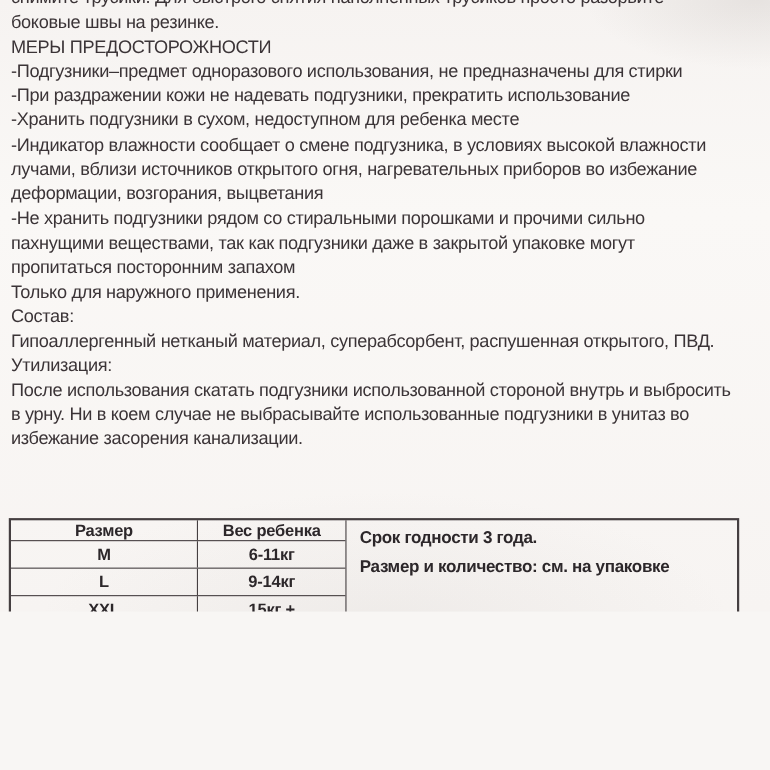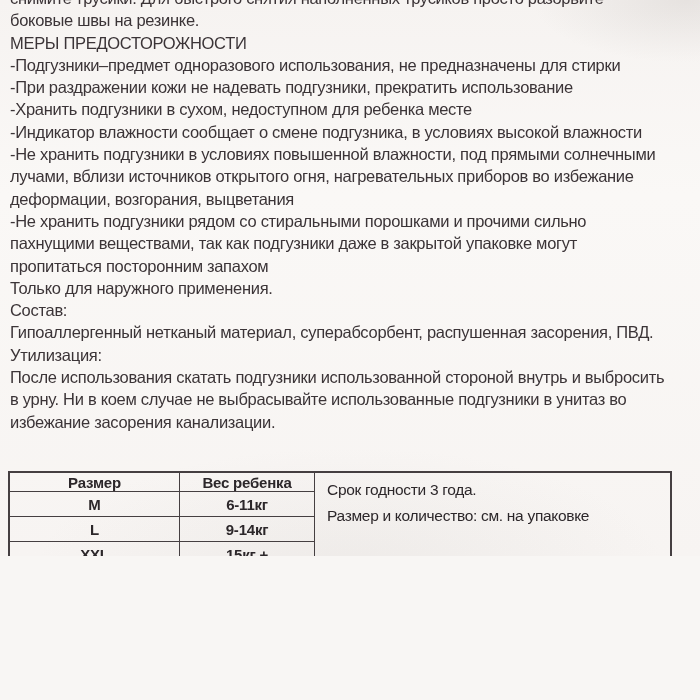--- a/index.html
+++ b/index.html
@@ -29,21 +29,21 @@
     border:2px solid #453f41;display:flex;box-sizing:border-box;
     background:transparent;
   }
   .st-left{width:305px;display:flex;flex-direction:column;border-right:1.5px solid #453f41;box-sizing:border-box;}
   .st-row{flex:1;display:flex;border-bottom:1.2px solid #453f41;box-sizing:border-box;}
   .st-row:last-child{border-bottom:none;}
   .st-size{width:170px;border-right:1.2px solid #453f41;display:flex;align-items:center;justify-content:center;box-sizing:border-box;}
   .st-weight{flex:1;display:flex;align-items:center;justify-content:center;}
   .st-cell-text{font-weight:bold;font-size:15px;letter-spacing:-0.2px;color:#2c272a;}
   .st-right{flex:1;padding:4px 6px 0 12px;}
-  .st-info-line{font-weight:normal;font-size:15.5px;line-height:25.8px;letter-spacing:-0.3px;color:#2c272a;white-space:nowrap;}
+  .st-info-line{font-weight:bold;font-size:15.5px;line-height:25.8px;letter-spacing:-0.3px;color:#2c272a;white-space:nowrap;}
   
   .icon{position:absolute;}
   .ic-eac{left:13px;top:602px;}
   .ic-iron{left:94px;top:599px;}
   .ic-tidy{left:208px;top:594px;}
   .ic-wash{left:290px;top:602px;}
   .ic-tumble{left:415px;top:592px;}
   .ic-toilet{left:505px;top:584px;}
   .ic-recycle{left:600px;top:590px;}
   .made-in{
@@ -58,29 +58,28 @@
 
   <div class="text-block">
 
   <div class="tline">снимите трусики. Для быстрого снятия наполненных трусиков просто разорвите</div>
       <div class="tline">боковые швы на резинке.</div>
       <div class="tline">МЕРЫ ПРЕДОСТОРОЖНОСТИ</div>
       <div class="tline">-Подгузники–предмет одноразового использования, не предназначены для стирки</div>
       <div class="tline">-При раздражении кожи не надевать подгузники, прекратить использование</div>
       <div class="tline">-Хранить подгузники в сухом, недоступном для ребенка месте</div>
       <div class="tline">-Индикатор влажности сообщает о смене подгузника, в условиях высокой влажности</div>
-      <div class="tline">-Не хранить подгузники в условиях повышенной влажности, под прямыми солнечными</div>
       <div class="tline">лучами, вблизи источников открытого огня, нагревательных приборов во избежание</div>
       <div class="tline">деформации, возгорания, выцветания</div>
       <div class="tline">-Не хранить подгузники рядом со стиральными порошками и прочими сильно</div>
       <div class="tline">пахнущими веществами, так как подгузники даже в закрытой упаковке могут</div>
       <div class="tline">пропитаться посторонним запахом</div>
       <div class="tline">Только для наружного применения.</div>
       <div class="tline">Состав:</div>
-      <div class="tline">Гипоаллергенный нетканый материал, суперабсорбент, распушенная засорения, ПВД.</div>
+      <div class="tline">Гипоаллергенный нетканый материал, суперабсорбент, распушенная открытого, ПВД.</div>
       <div class="tline">Утилизация:</div>
       <div class="tline">После использования скатать подгузники использованной стороной внутрь и выбросить</div>
       <div class="tline">в урну. Ни в коем случае не выбрасывайте использованные подгузники в унитаз во</div>
       <div class="tline">избежание засорения канализации.</div>
     </div>
 
   <div class="size-table">
     <div class="st-left">
       <div class="st-row">
         <div class="st-size">

